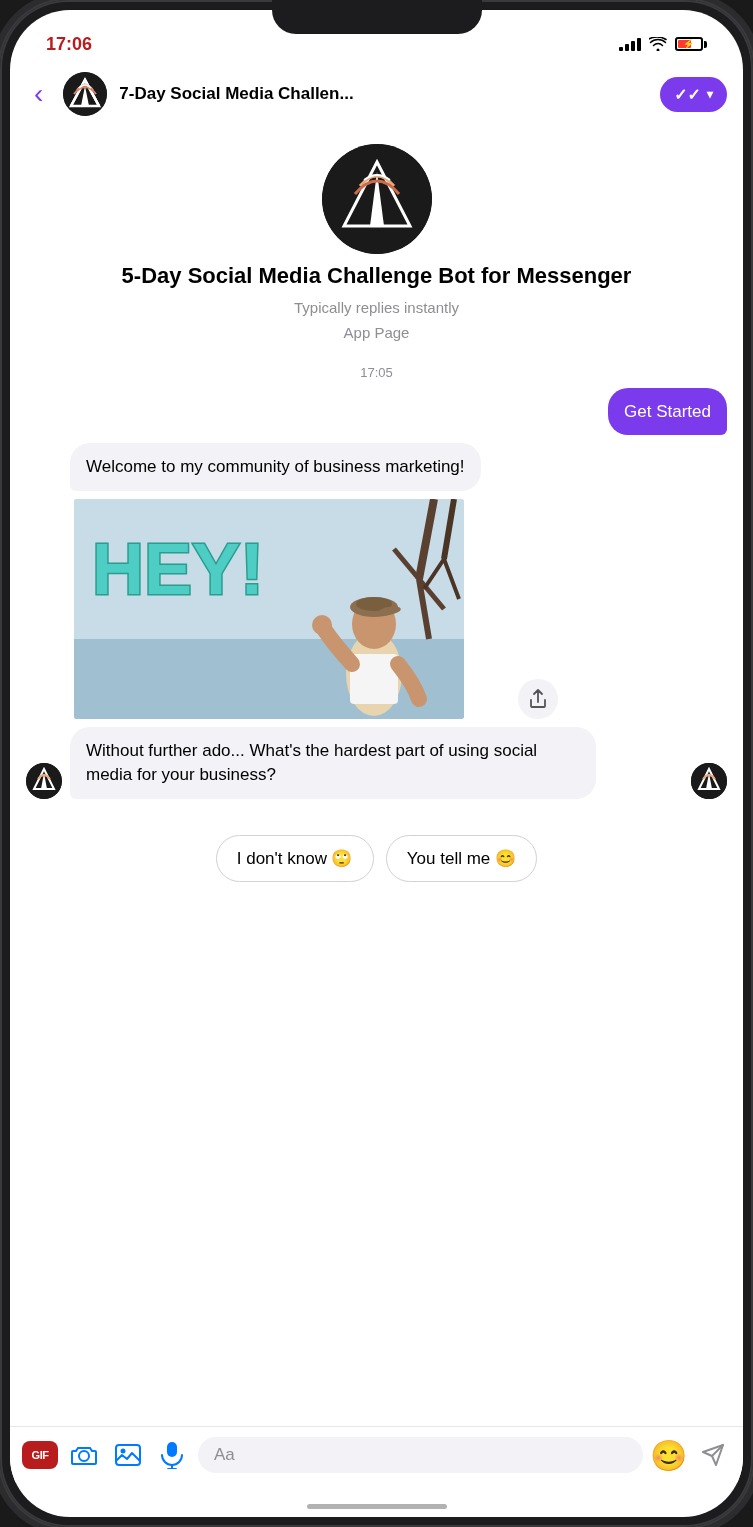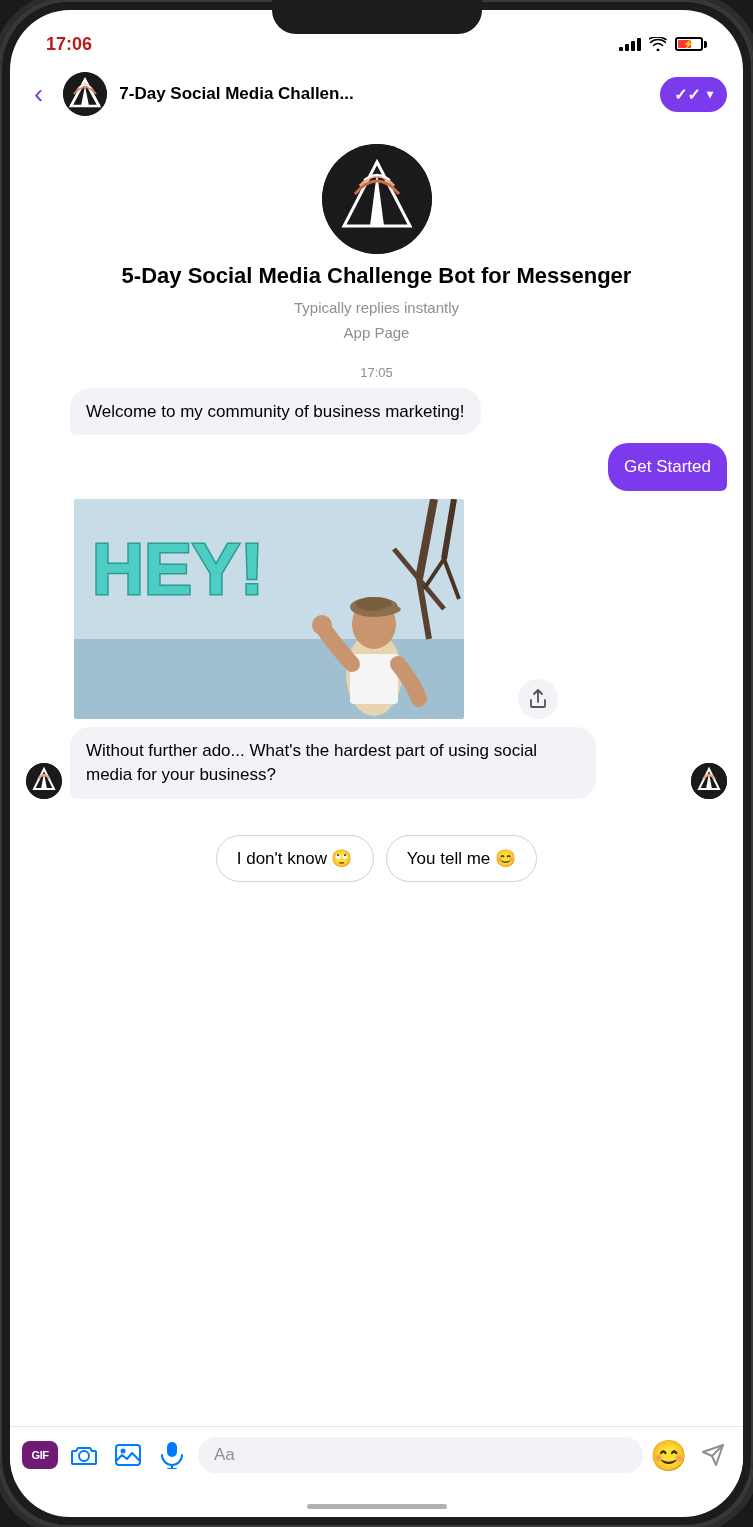--- a/index.html
+++ b/index.html
@@ -392,21 +392,21 @@
       width: 36px;
       height: 36px;
       display: flex;
       align-items: center;
       justify-content: center;
       cursor: pointer;
       flex-shrink: 0;
     }
 
     .gif-btn {
-      background: #701a75;
+      background: #b91c1c;
       border-radius: 8px;
       color: white;
       font-size: 12px;
       font-weight: 800;
       width: 36px;
       height: 28px;
       display: flex;
       align-items: center;
       justify-content: center;
     }
@@ -528,30 +528,30 @@
         </div>
         <div class="profile-name">5-Day Social Media Challenge Bot for Messenger</div>
         <div class="profile-subtitle">Typically replies instantly</div>
         <div class="profile-type">App Page</div>
       </div>
 
       <div class="timestamp-center">17:05</div>
 
       <div class="messages-container">
 
+        <div class="message-row sent">
+          <div class="message-bubble sent">
+            <span>Get Started</span>
+          </div>
+        </div>
+
         <div class="message-row received">
           <div style="width:36px;flex-shrink:0;"></div>
           <div class="message-bubble received">
             <span>Welcome to my community of business marketing!</span>
-          </div>
-        </div>
-
-        <div class="message-row sent">
-          <div class="message-bubble sent">
-            <span>Get Started</span>
           </div>
         </div>
 
         <div class="image-row" style="display:flex;align-items:center;gap:12px;">
           <div style="width:36px;flex-shrink:0;"></div>
           <div class="message-image-container" style="position:relative;">
             <div class="hey-image">
 
               <svg width="390" height="220" viewBox="0 0 390 220">
 

